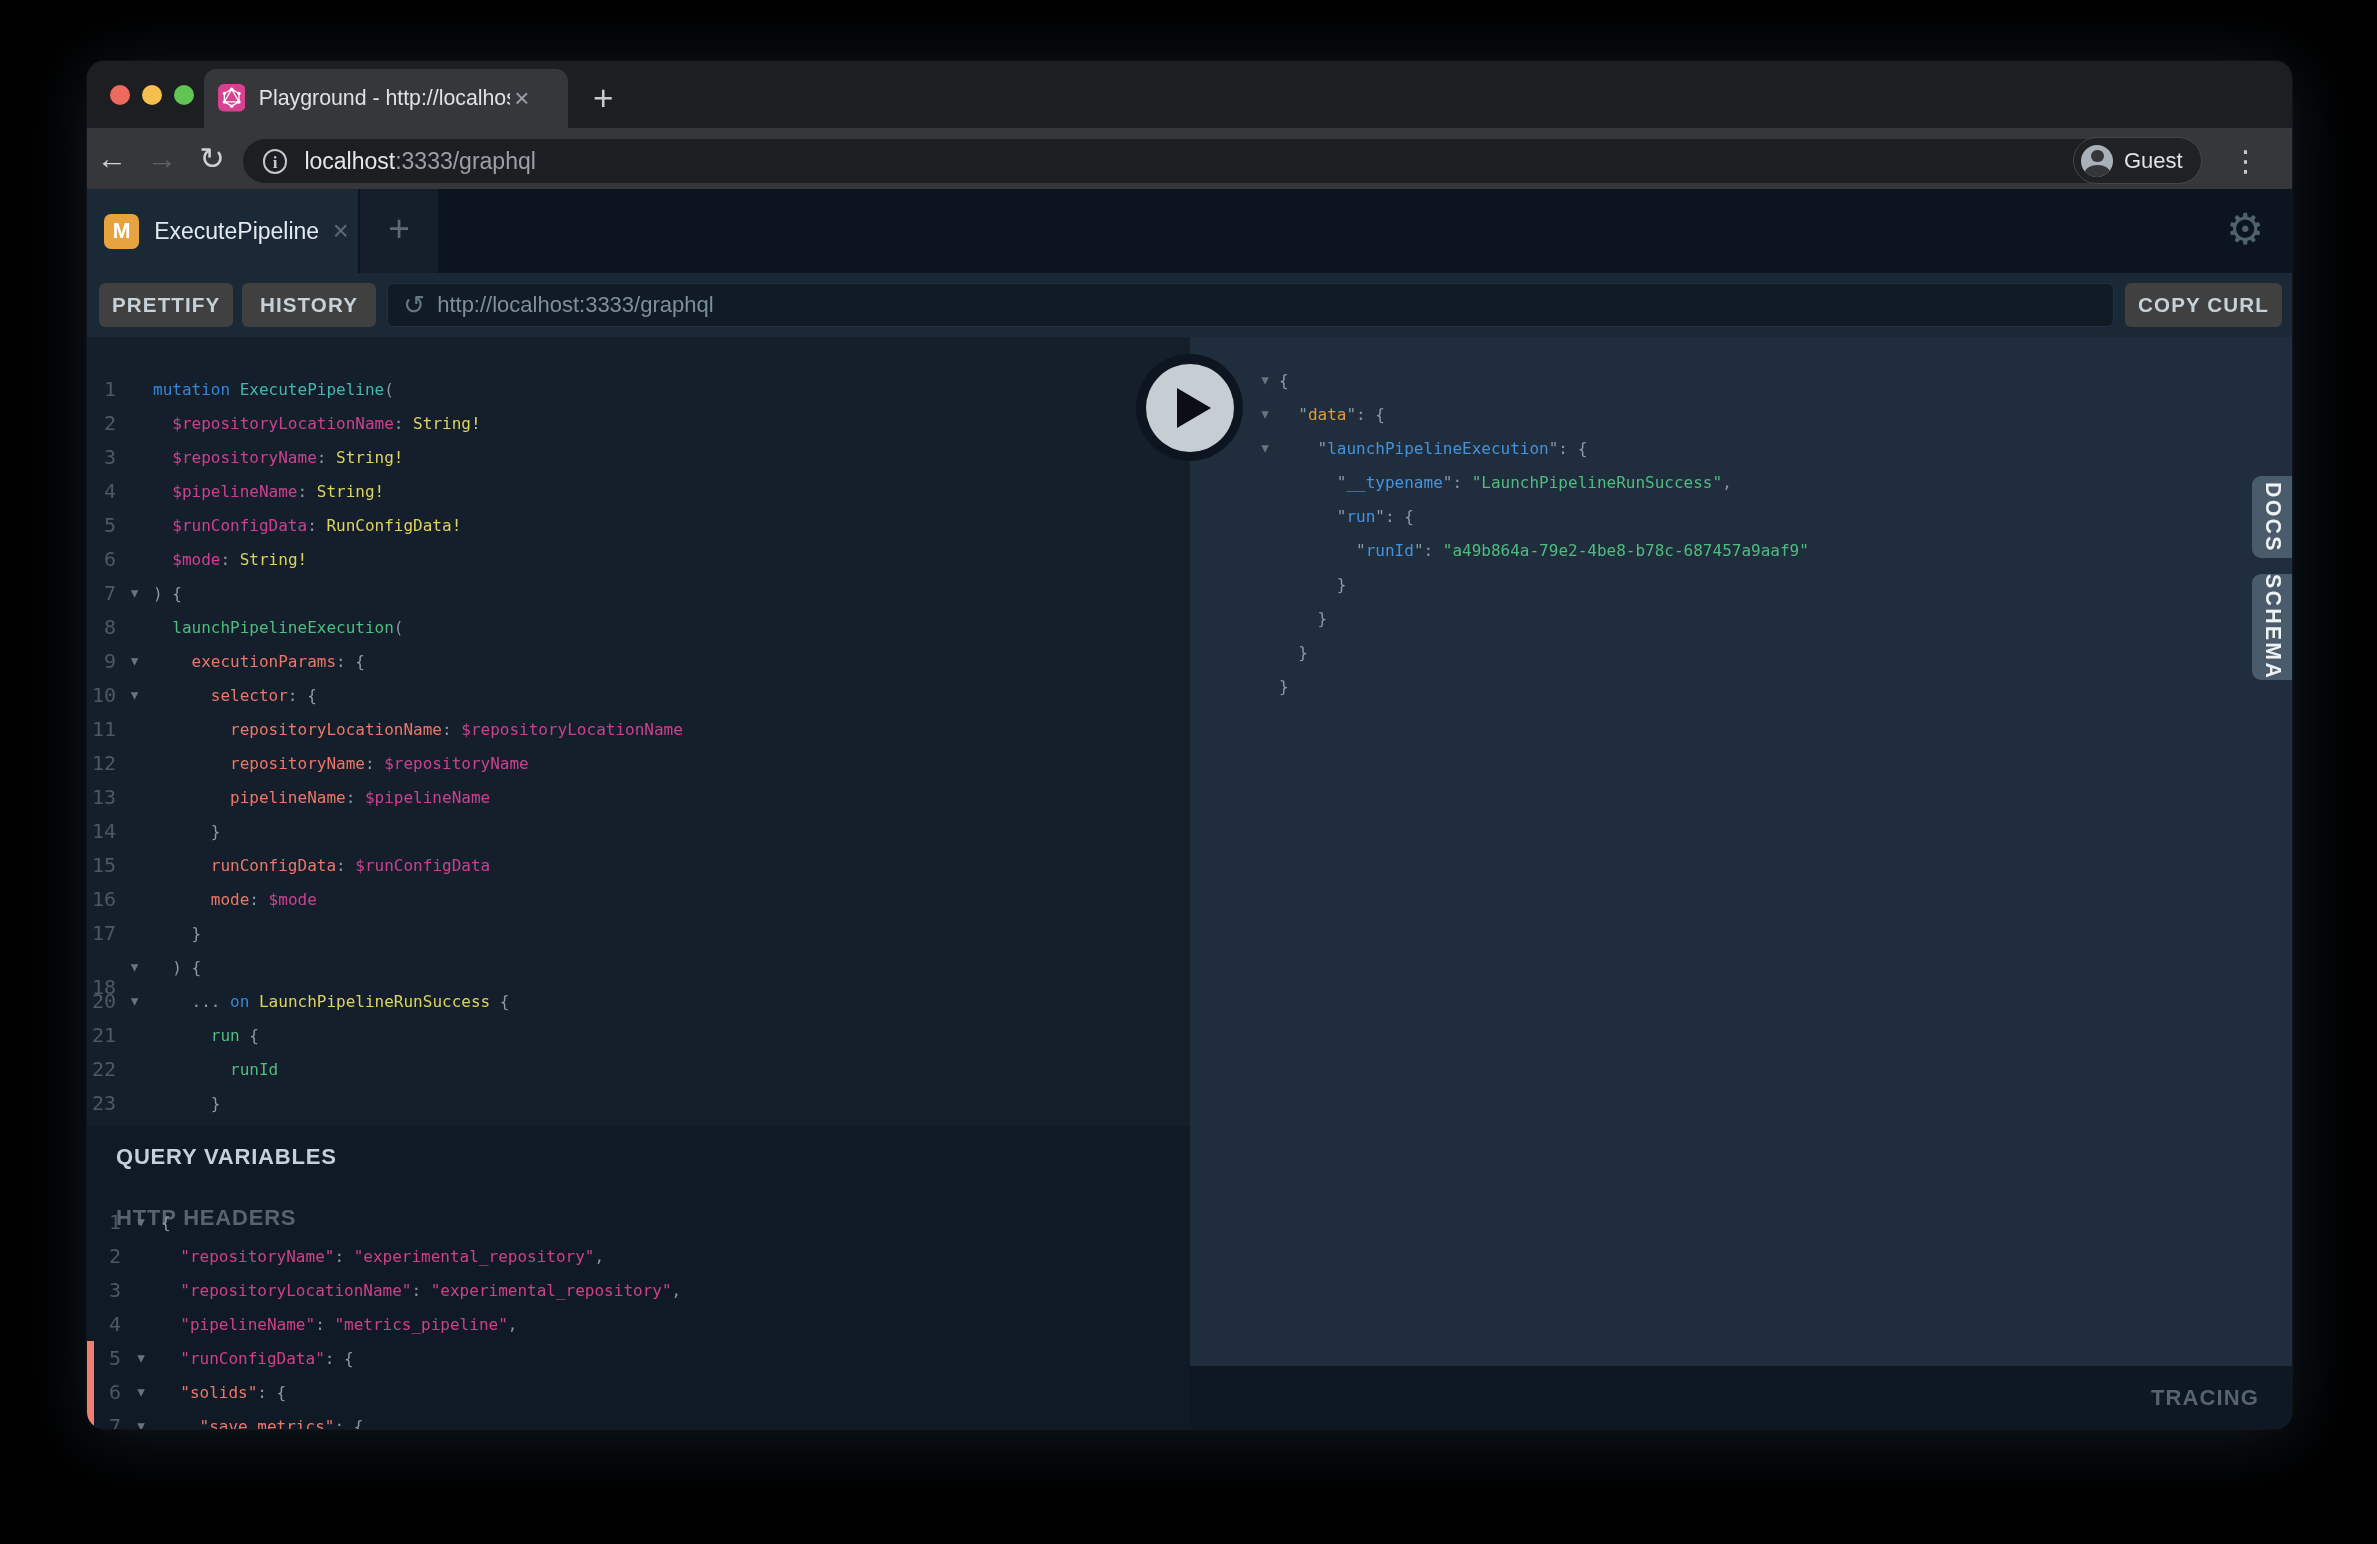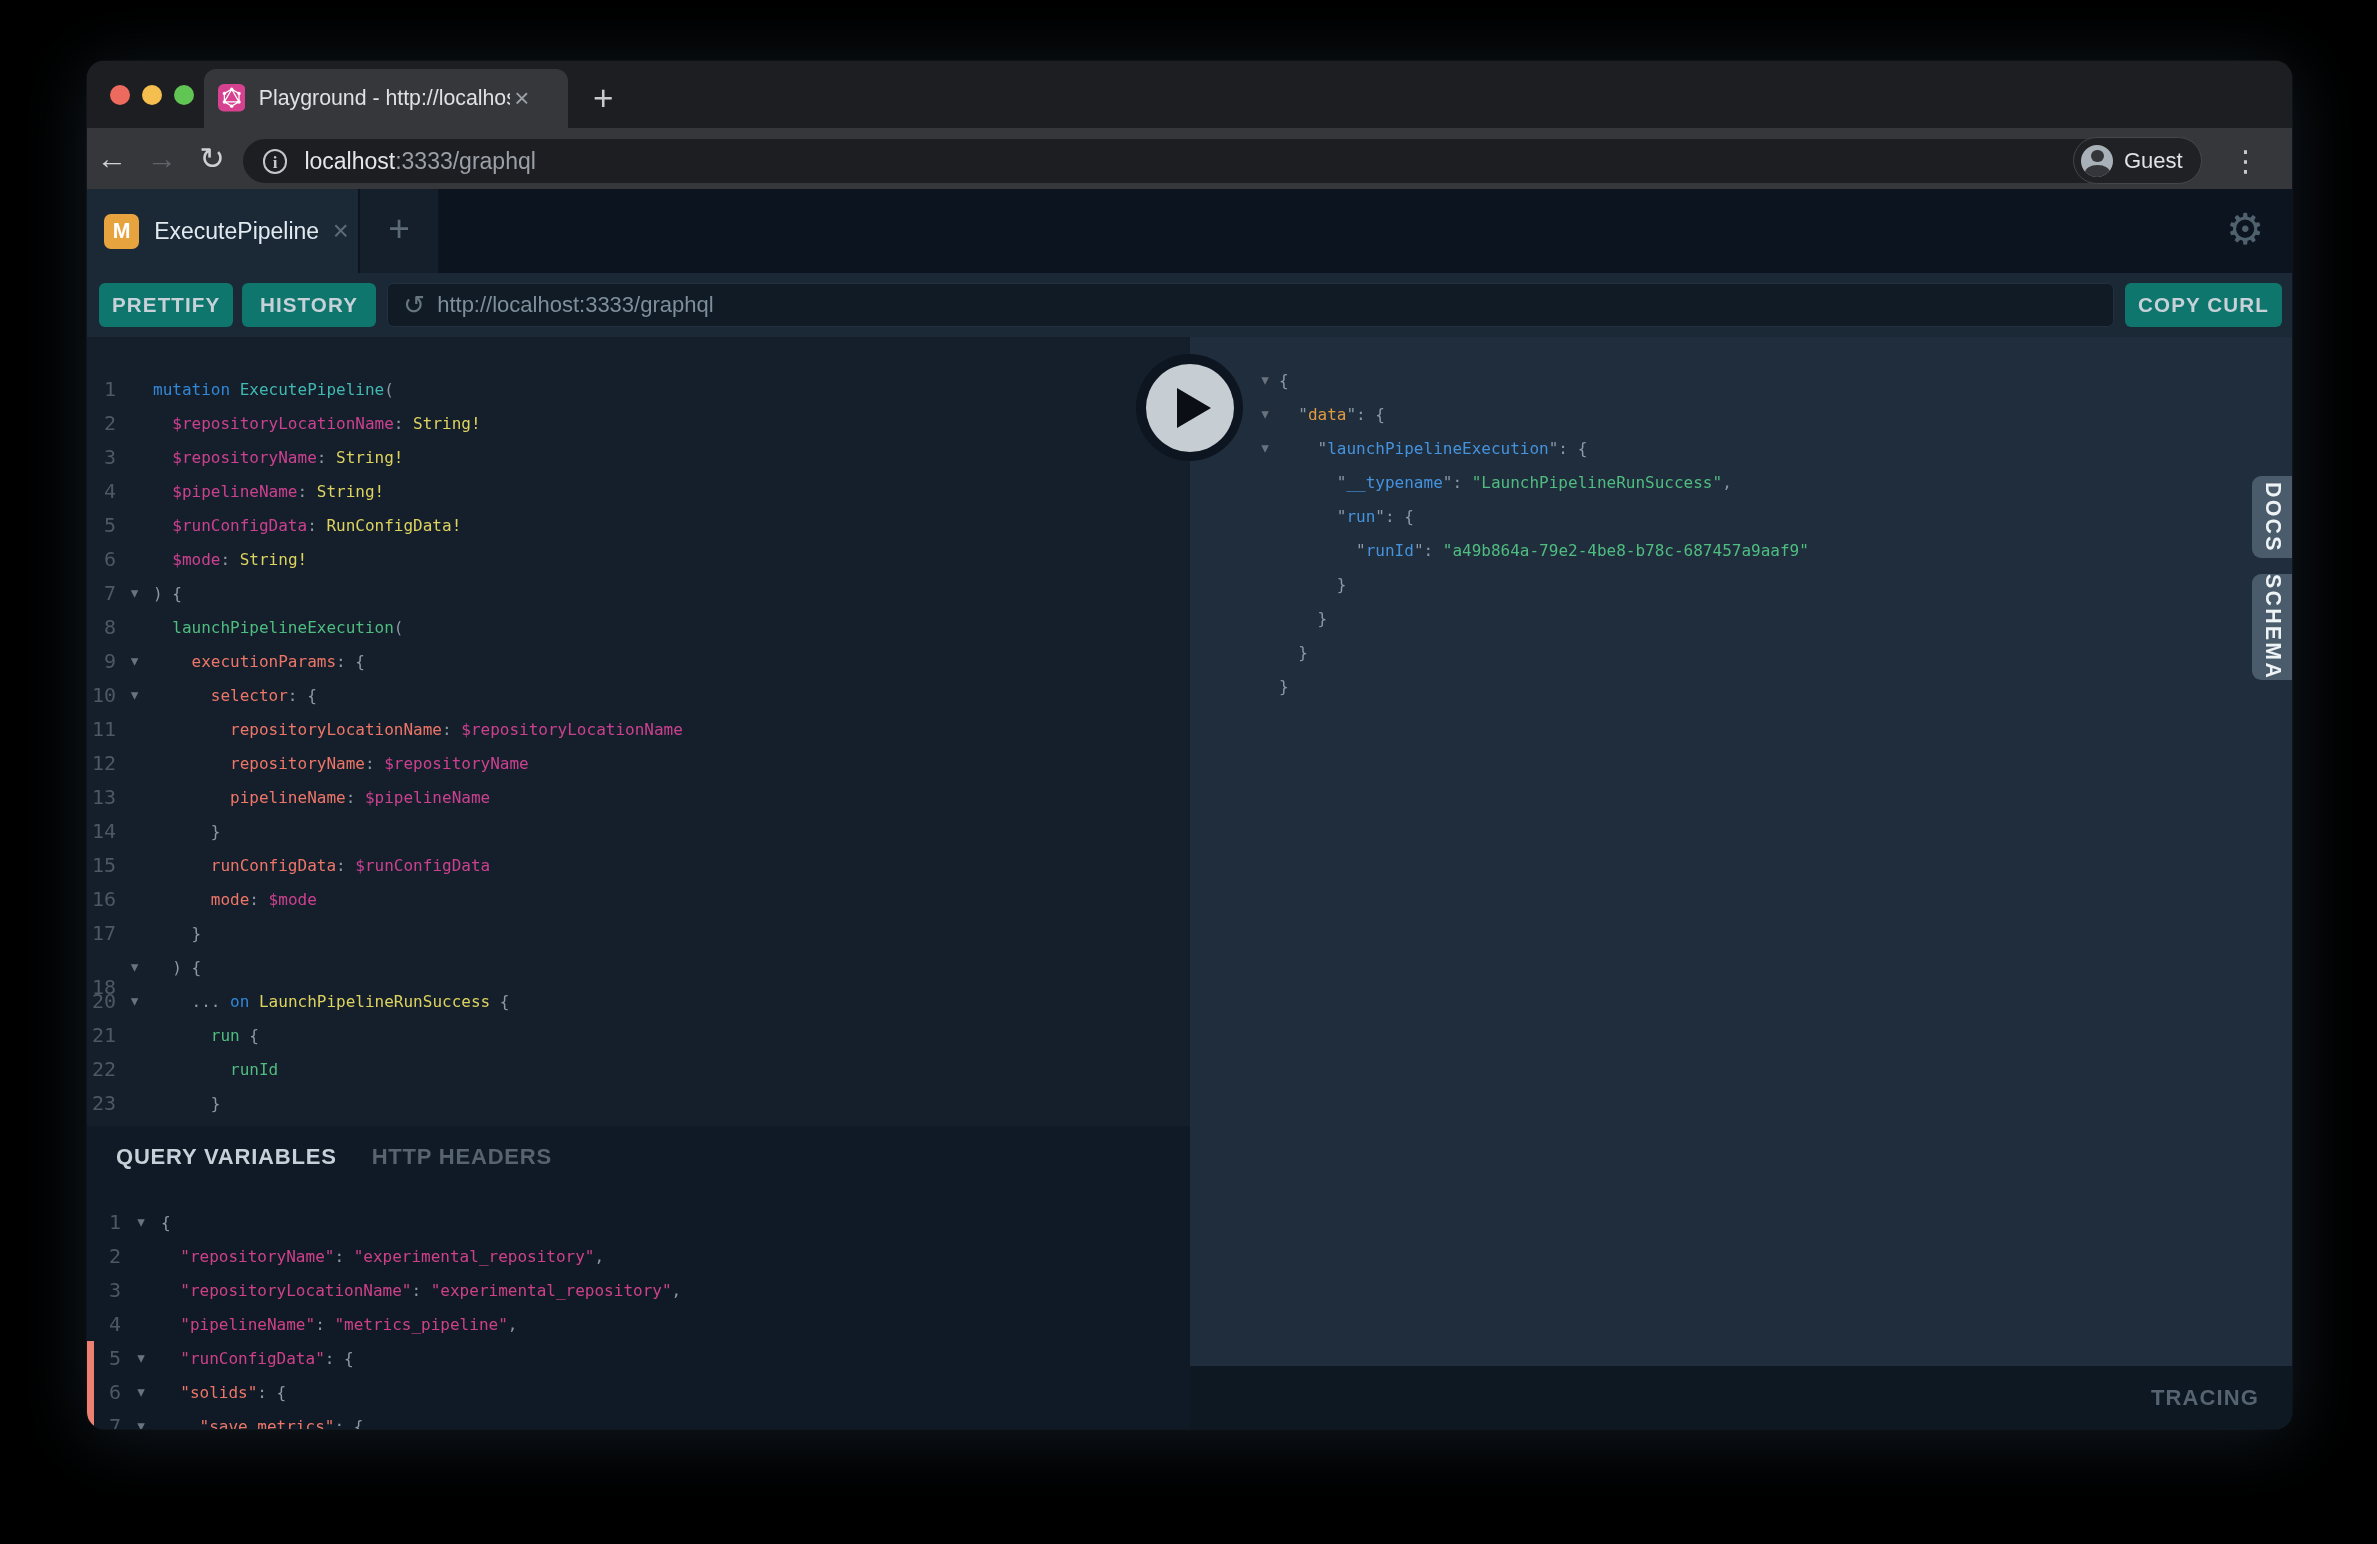--- a/index.html
+++ b/index.html
@@ -53,40 +53,40 @@
   .m-badge { width:35px; height:35px; margin-left:17px; border-radius:6.9px; background:#e7a43e;
     color:#fff; font-weight:bold; font-size:21.3px; text-align:center; line-height:35px; }
   .session-title { color:#e2eaf0; font-size:23px; margin-left:15.2px; }
   .session-close { color:#5c6b76; font-size:27.4px; margin-left:13.7px; line-height:1; }
   .plus-tab { position:absolute; left:273px; top:0; width:78px; height:84px; background:#141f2b;
     color:#5b6a75; font-size:37px; font-weight:300; text-align:center; line-height:79px; }
   .gear { position:absolute; right:27.4px; top:17px; font-size:43px; color:#50616e; line-height:46px;
     font-family:"DejaVu Sans", sans-serif; }
 
   .pg-toolbar { position:absolute; left:0; top:84px; width:100%; height:64px; background:#1b2836; }
-  .pg-btn { position:absolute; top:10px; height:44px; background:#0f766e; border-radius:6.1px;
+  .pg-btn { position:absolute; top:10px; height:44px; background:#404040; border-radius:6.1px;
     color:#c7d1d8; font-size:20.6px; font-weight:bold; letter-spacing:1.1px; border:none;
     display:flex; align-items:center; justify-content:center; }
   .btn-prettify { left:12.2px;  width:134px; }
   .btn-history  { left:155px; width:134px; }
   .btn-copycurl { left:2038px; width:157px; }
   .endpoint { position:absolute; left:300px; top:10px; width:1727px; height:44px; background:#101b26;
     border:0.8px solid #223040; border-radius:6.1px; display:flex; align-items:center; padding-left:15.2px; }
   .hist-ic { color:#66767f; font-size:26px; margin-right:12.2px; font-family:"DejaVu Sans",sans-serif; }
   .endpoint input { background:transparent; border:none; outline:none; color:#7e8f9c; font-size:22px;
     width:1599px; font-family:"Liberation Sans",sans-serif; }
 
   .query-pane { position:absolute; left:0; top:148px; width:1103px; height:789px; background:#151f2b; overflow:hidden; }
   .vars-pane  { position:absolute; left:0; top:937px; width:1103px; height:303px; background:#0f1a26; overflow:hidden; }
   .resp-pane  { position:absolute; left:1103px; top:148px; width:1103px; height:1092px; background:#202d3c; overflow:hidden; }
   .resp-footer{ position:absolute; left:0; bottom:0; width:100%; height:63px; background:#0e1822;
     display:flex; align-items:center; justify-content:flex-end; padding-right:34px; }
   .tracing { color:#566472; font-size:22px; font-weight:bold; letter-spacing:1.1px; }
 
-  .vars-header { position:absolute; left:29px; top:18.3px; display:flex; gap:35px; }
+  .vars-header { position:absolute; left:29px; top:18.3px; display:flex; gap:35px;flex-direction:column; }
   .vh-active   { color:#c6d0d8; font-size:22px; font-weight:bold; letter-spacing:0.8px; }
   .vh-inactive { color:#57636e; font-size:22px; font-weight:bold; letter-spacing:0.8px; }
 
   .lines { position:absolute; left:0; right:0; }
   #query-lines { top:35px; } #var-lines { top:79px; } #resp-lines { top:26px; }
   .cl { position:relative; height:34px; display:flex; align-items:center;
     font-family:"DejaVu Sans Mono", monospace; white-space:pre; }
   .ln { font-size:20px; color:#4c5863; text-align:right; flex:0 0 auto; }
   .fa { font-size:15.2px; color:#68737e; text-align:center; flex:0 0 auto;
     font-family:"DejaVu Sans", sans-serif; }

